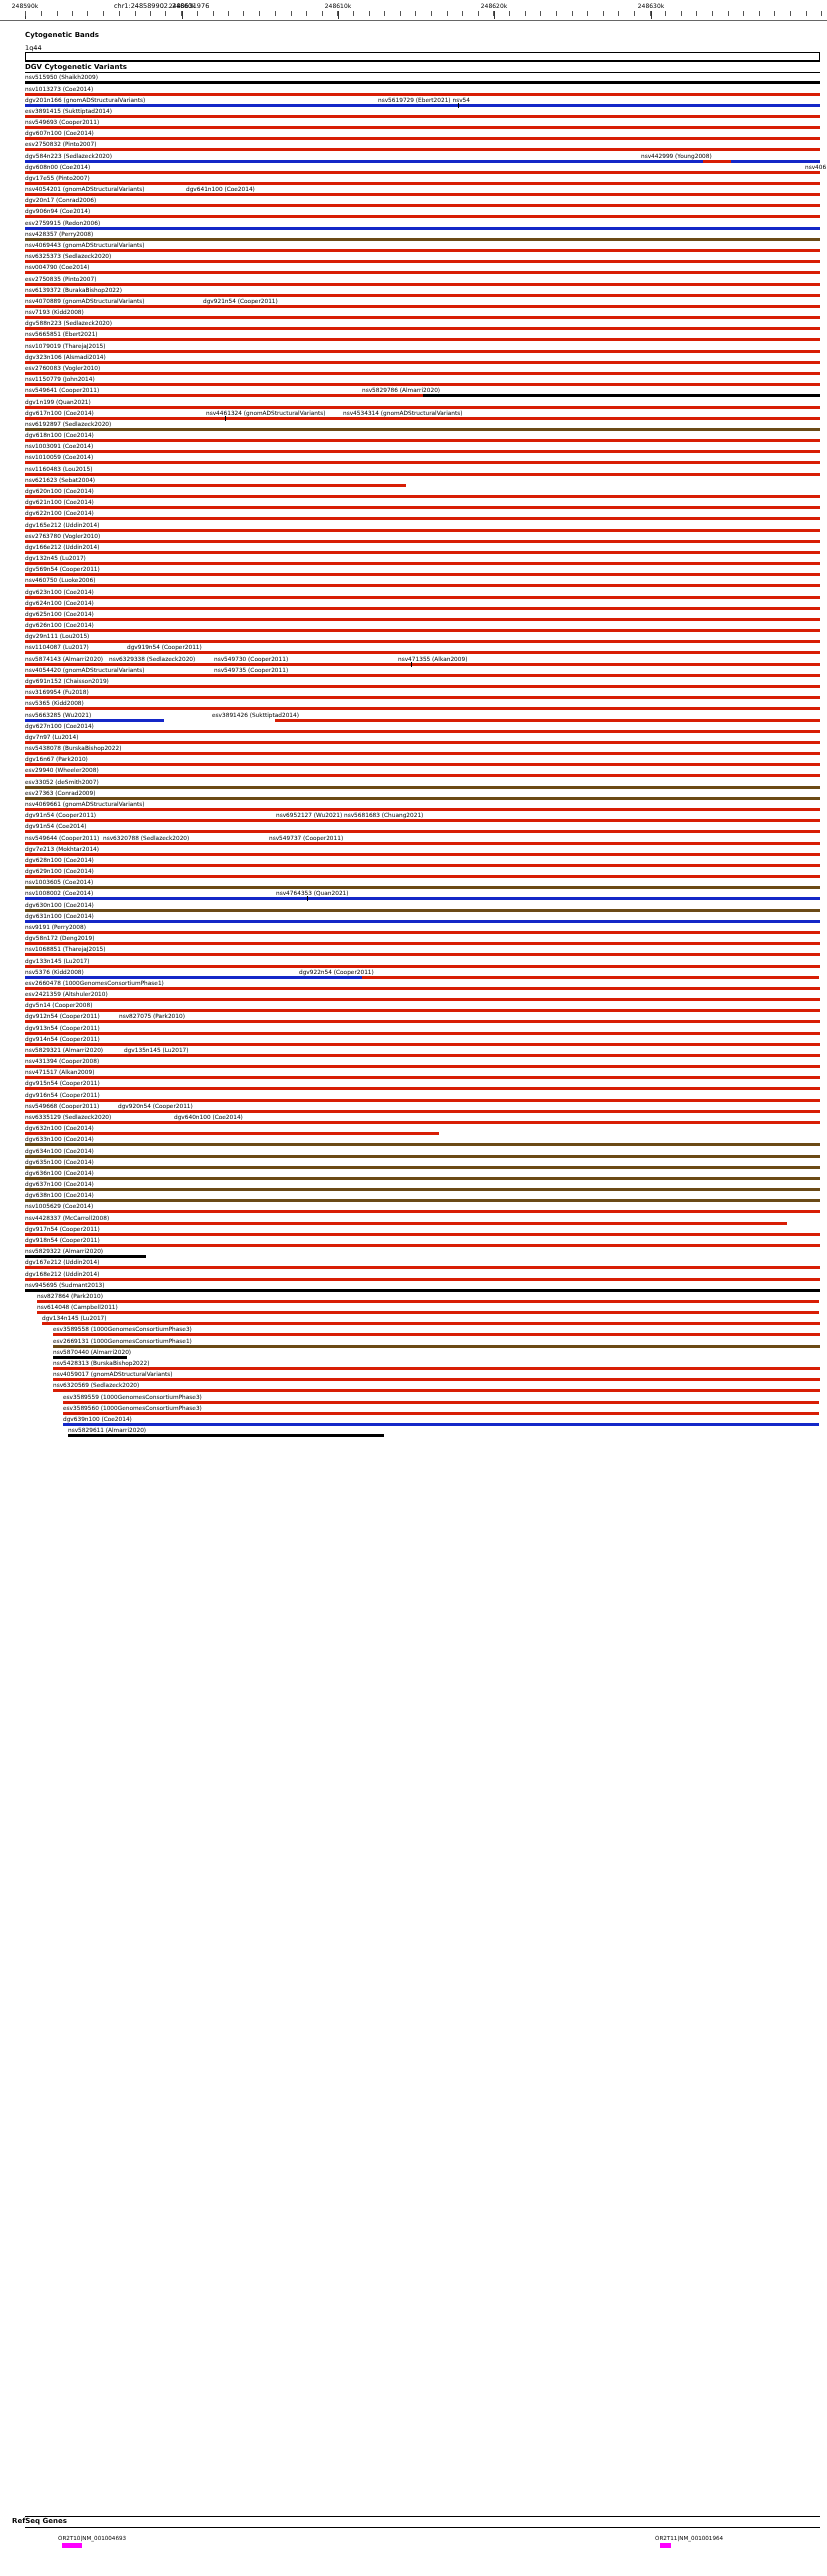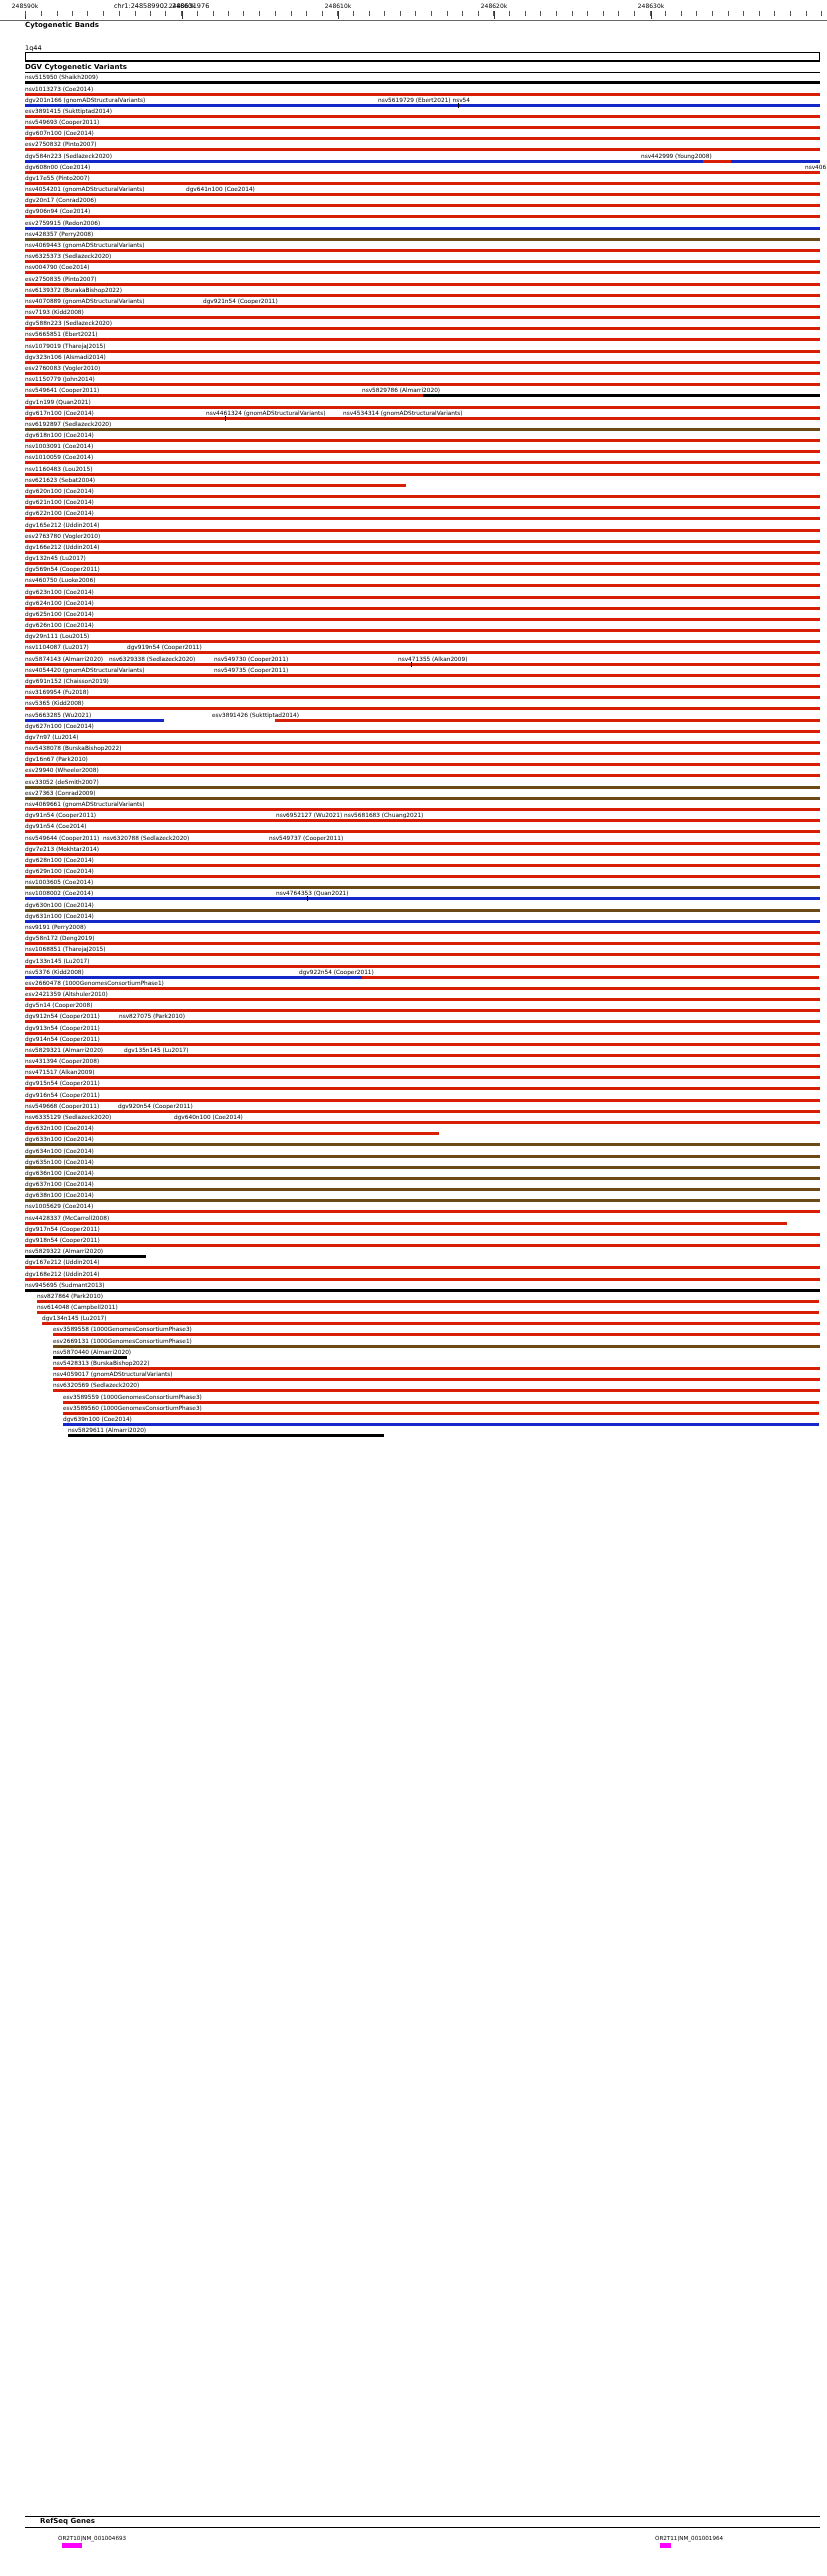--- a/index.html
+++ b/index.html
@@ -104,21 +104,21 @@
         <div class="tick" style="left: 743px;"></div>
         <div class="tick" style="left: 759px;"></div>
         <div class="tick" style="left: 774px;"></div>
         <div class="tick" style="left: 790px;"></div>
         <div class="tick" style="left: 806px;"></div>
         <div class="tick" style="left: 821px;"></div>
       </div>
     <div class="baseline"></div>
   </div>
 
-  <div class="sect" style="left:25px;top:21px;">Cytogenetic Bands</div>
+  <div class="sect" style="left:25px;top:31px;">Cytogenetic Bands</div>
   <div class="cyto-label" style="top:44px;">1q44</div>
   <div class="cyto-bar" style="left:25px;top:52px;width:793px;"></div>
 
   <div class="hr" style="left:25px;top:61px;width:795px;"></div>
   <div class="sect" style="left:25px;top:63px;">DGV Cytogenetic Variants</div>
   <div class="hr" style="left:25px;top:72px;width:795px;"></div>
 
   <div id="tracks">
       <div class="row" style="top: 74px;">
         <div class="rlabel" style="left: 25px;">nsv515950 (Shaikh2009)</div>
@@ -636,21 +636,21 @@
         <div class="rlabel" style="left: 63px;">dgv639n100 (Coe2014)</div>
         <div class="bar blue" style="left: 63px; width: 756px;"></div>
       </div>
       <div class="row" style="top: 1427px;">
         <div class="rlabel" style="left: 68px;">nsv5829611 (Almarri2020)</div>
         <div class="bar black" style="left: 68px; width: 316px;"></div>
       </div>
     </div>
 
   <div class="hr" style="left:25px;top:2516px;width:795px;"></div>
-  <div class="sect" style="left:40px;top:2517px;">RefSeq Genes</div>
+  <div class="sect" style="left:12px;top:2517px;">RefSeq Genes</div>
   <div class="hr" style="left:25px;top:2527px;width:795px;"></div>
   <div id="genes">
       <div class="gene" style="left: 62px; width: 20.4px; top: 2543px;"></div>
       <div class="gene-label" style="left: 58px; top: 2535px;">OR2T10|NM_001004693</div>
       <div class="gene" style="left: 660px; width: 11px; top: 2543px;"></div>
       <div class="gene-label" style="left: 655px; top: 2535px;">OR2T11|NM_001001964</div>
     </div>
 
 </div>
 

